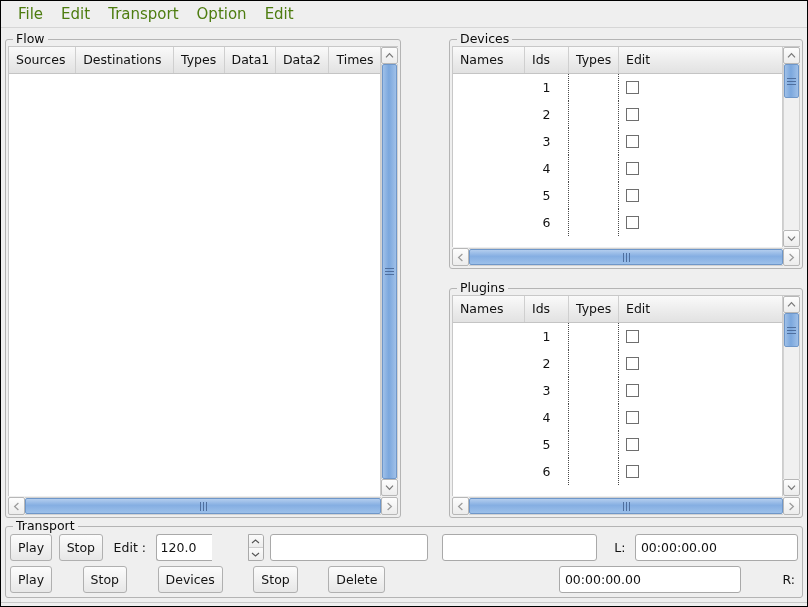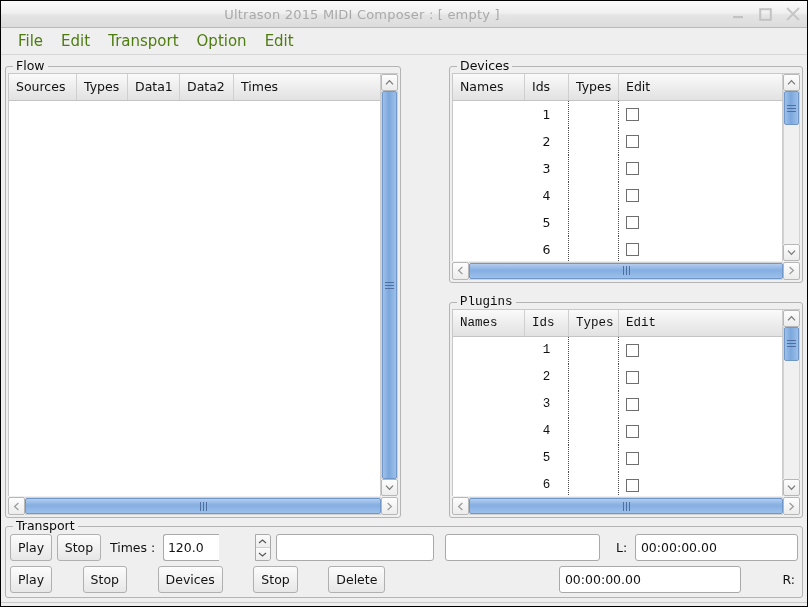--- a/index.html
+++ b/index.html
@@ -354,59 +354,40 @@
     height: 3px;
     border-top: 1px solid #c9c9c9;
     background: #efefef;
   }
 </style>
 </head>
 <body>
 
 <div class="window">
 
-  <div class="titlebar">
-    <div class="title-text">Ultrason 2015 MIDI Composer : [ empty ]</div>
-    <div class="win-buttons">
-      <div class="win-btn">
-        <svg width="15" height="15" viewBox="0 0 15 15">
-            <rect x="2" y="9" width="10" height="2.2" fill="#c2c2c2"></rect>
-          </svg>
-      </div>
-      <div class="win-btn">
-        <svg width="15" height="15" viewBox="0 0 15 15">
-            <rect x="2.2" y="2.2" width="10.6" height="10.6" fill="none" stroke="#c2c2c2" stroke-width="2"></rect>
-          </svg>
-      </div>
-      <div class="win-btn">
-        <svg width="16" height="16" viewBox="0 0 16 16">
-            <path d="M2,2 L14,14 M14,2 L2,14" stroke="#c6c6c6" stroke-width="1.9" fill="none"></path>
-          </svg>
-      </div>
-    </div>
-  </div>
 
   <div class="menubar">
     <div class="menu-item">File</div>
     <div class="menu-item">Edit</div>
     <div class="menu-item">Transport</div>
     <div class="menu-item">Option</div>
     <div class="menu-item">Edit</div>
   </div>
 
   <div class="body-area">
 
     <div class="left-col">
       <div class="group" style="flex:1 1 auto;">
         <div class="group-title">Flow</div>
         <div class="group-inner">
           <div class="table-wrap">
             <div class="table-scrollarea">
               <div class="table-head">
                 <div class="th" style="width:68px;">Sources</div>
+                <div class="th" style="width:99px;">Destinations</div>
                 <div class="th" style="width:51px;">Types</div>
                 <div class="th" style="width:52px;">Data1</div>
                 <div class="th" style="width:54px;">Data2</div>
                 <div class="th last">Times</div>
               </div>
               <div class="table-body"></div>
             </div>
             <div class="vscroll">
               <div class="sb-btn">
                 <svg class="arrow" width="9" height="7" viewBox="0 0 9 7">
@@ -561,21 +542,21 @@
                 </svg>
             </div>
           </div>
         </div>
       </div>
 
       <div class="splitter">
         <div class="dots"></div>
       </div>
 
-      <div class="group" style="flex:1 1 50%; margin-top:8px;font-family:Liberation Mono, monospace;">
+      <div class="group" style="flex:1 1 50%; margin-top:8px;">
         <div class="group-title">Plugins</div>
         <div class="group-inner">
           <div class="table-wrap">
             <div class="table-scrollarea">
               <div class="table-head">
                 <div class="th" style="width:72px;">Names</div>
                 <div class="th" style="width:44px;">Ids</div>
                 <div class="th" style="width:50px;">Types</div>
                 <div class="th last">Edit</div>
               </div>
@@ -679,21 +660,21 @@
   </div>
 
   <div class="transport-zone">
     <div class="group" style="margin-top:8px;">
       <div class="group-title">Transport</div>
       <div class="transport-inner">
 
         <div class="trow-ctl">
           <button class="btn">Play</button>
           <button class="btn">Stop</button>
-          <span class="lbl">Times :</span>
+          <span class="lbl">Edit :</span>
           <span class="spin-wrap">
             <input class="spin-field" type="text" value="120.0" style="">
             <span class="spin-btns">
               <span class="spin-b">
                 <svg width="9" height="5" viewBox="0 0 9 5">
                     <path d="M1,4 L4.5,1 L8,4" fill="none" stroke="#555" stroke-width="1.1"></path>
                   </svg>
               </span>
               <span class="spin-b">
                 <svg width="9" height="5" viewBox="0 0 9 5">

